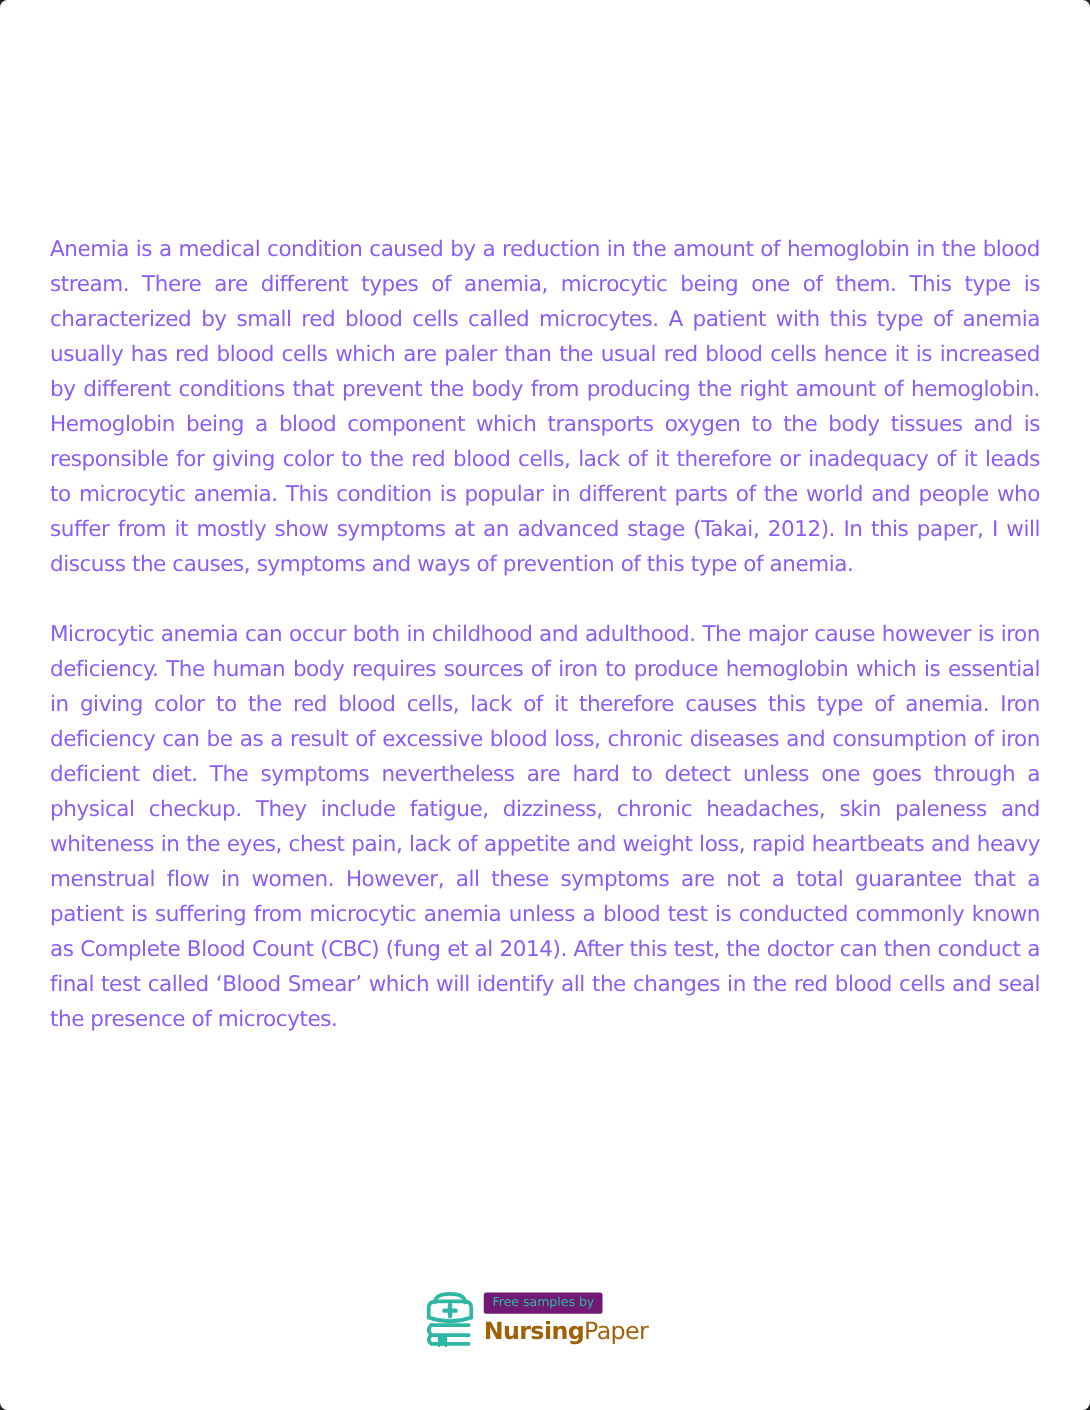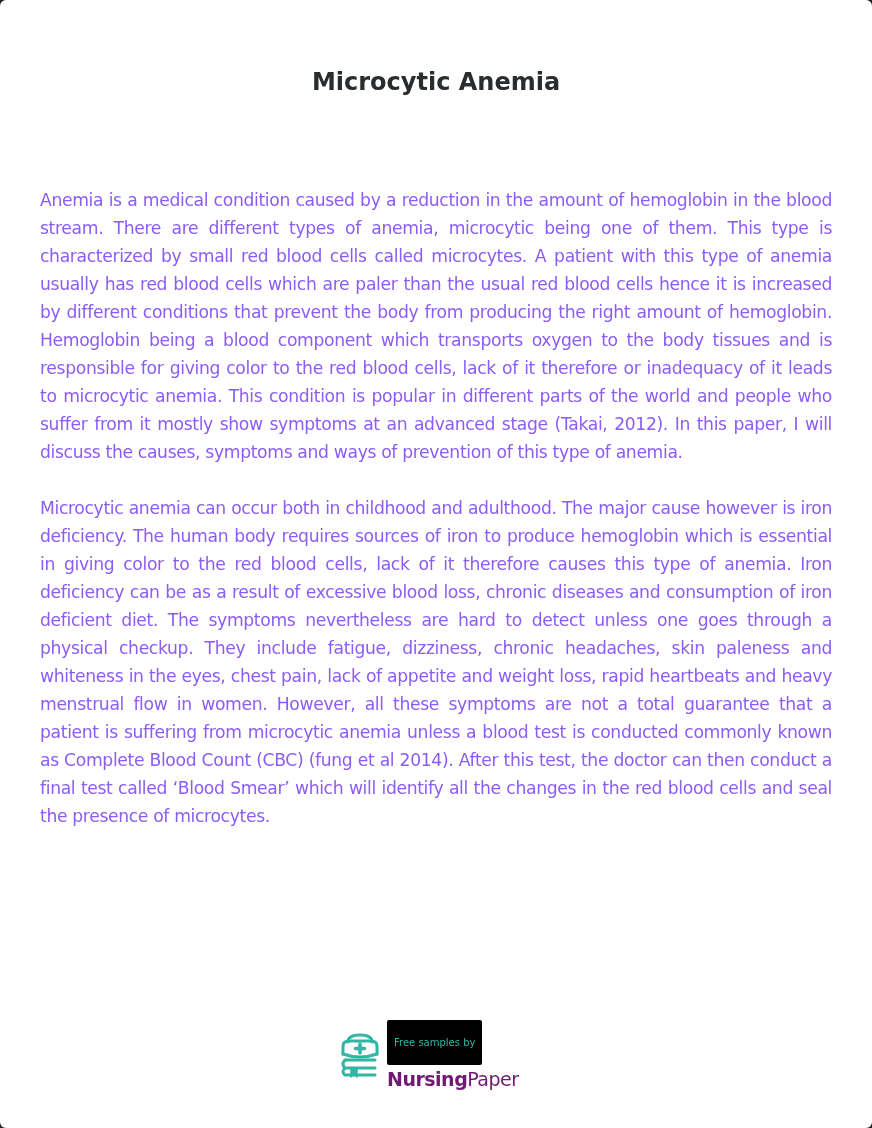--- a/index.html
+++ b/index.html
@@ -62,48 +62,47 @@
       width: 42px;
       height: 46px;
     }
     .logo-text {
       margin-left: 6px;
       display: flex;
       flex-direction: column;
       align-items: flex-start;
     }
     .logo-tag {
-      background: #000000;
+      background: #701a75;
       color: #2fb7a3;
       font-family: "DejaVu Sans", sans-serif;
       font-size: 10px;
-      padding: 16px 7px;
+      padding: 2px 7px;
       line-height: 13px;
       border-radius: 2px;
     }
     .logo-brand {
       margin-top: 2px;
       font-family: "DejaVu Sans", sans-serif;
       font-size: 19px;
       line-height: 24px;
-      color: #701a75;
+      color: #a16207;
       letter-spacing: -0.5px;
     }
     .logo-brand .bold {
       font-weight: bold;
     }
     .logo-brand .light {
       font-weight: normal;
     }
   </style>
 </head>
 <body>
 
 <div class="page">
-  <h1 class="title">Microcytic Anemia</h1>
 
   <div class="body-text">
     <p>Anemia is a medical condition caused by a reduction in the amount of hemoglobin in the blood stream. There are different types of anemia, microcytic being one of them. This type is characterized by small red blood cells called microcytes. A patient with this type of anemia usually has red blood cells which are paler than the usual red blood cells hence it is increased by different conditions that prevent the body from producing the right amount of hemoglobin. Hemoglobin being a blood component which transports oxygen to the body tissues and is responsible for giving color to the red blood cells, lack of it therefore or inadequacy of it leads to microcytic anemia. This condition is popular in different parts of the world and people who suffer from it mostly show symptoms at an advanced stage (Takai, 2012). In this paper, I will discuss the causes, symptoms and ways of prevention of this type of anemia.</p>
     <p>Microcytic anemia can occur both in childhood and adulthood. The major cause however is iron deficiency. The human body requires sources of iron to produce hemoglobin which is essential in giving color to the red blood cells, lack of it therefore causes this type of anemia. Iron deficiency can be as a result of excessive blood loss, chronic diseases and consumption of iron deficient diet. The symptoms nevertheless are hard to detect unless one goes through a physical checkup. They include fatigue, dizziness, chronic headaches, skin paleness and whiteness in the eyes, chest pain, lack of appetite and weight loss, rapid heartbeats and heavy menstrual flow in women. However, all these symptoms are not a total guarantee that a patient is suffering from microcytic anemia unless a blood test is conducted commonly known as Complete Blood Count (CBC) (fung et al 2014).  After this test, the doctor can then conduct a final test called  ‘Blood Smear’ which will identify all the changes in the red blood cells and seal the presence of microcytes.</p>
   </div>
 
   <div class="logo">
     <span class="logo-icon">
       <svg width="42" height="46" viewBox="0 0 42 46" fill="none" stroke="#2fb7a3" stroke-width="3" stroke-linecap="round" stroke-linejoin="round">
         <path d="M9 10 Q9 3 21 3 Q33 3 33 10"></path>

